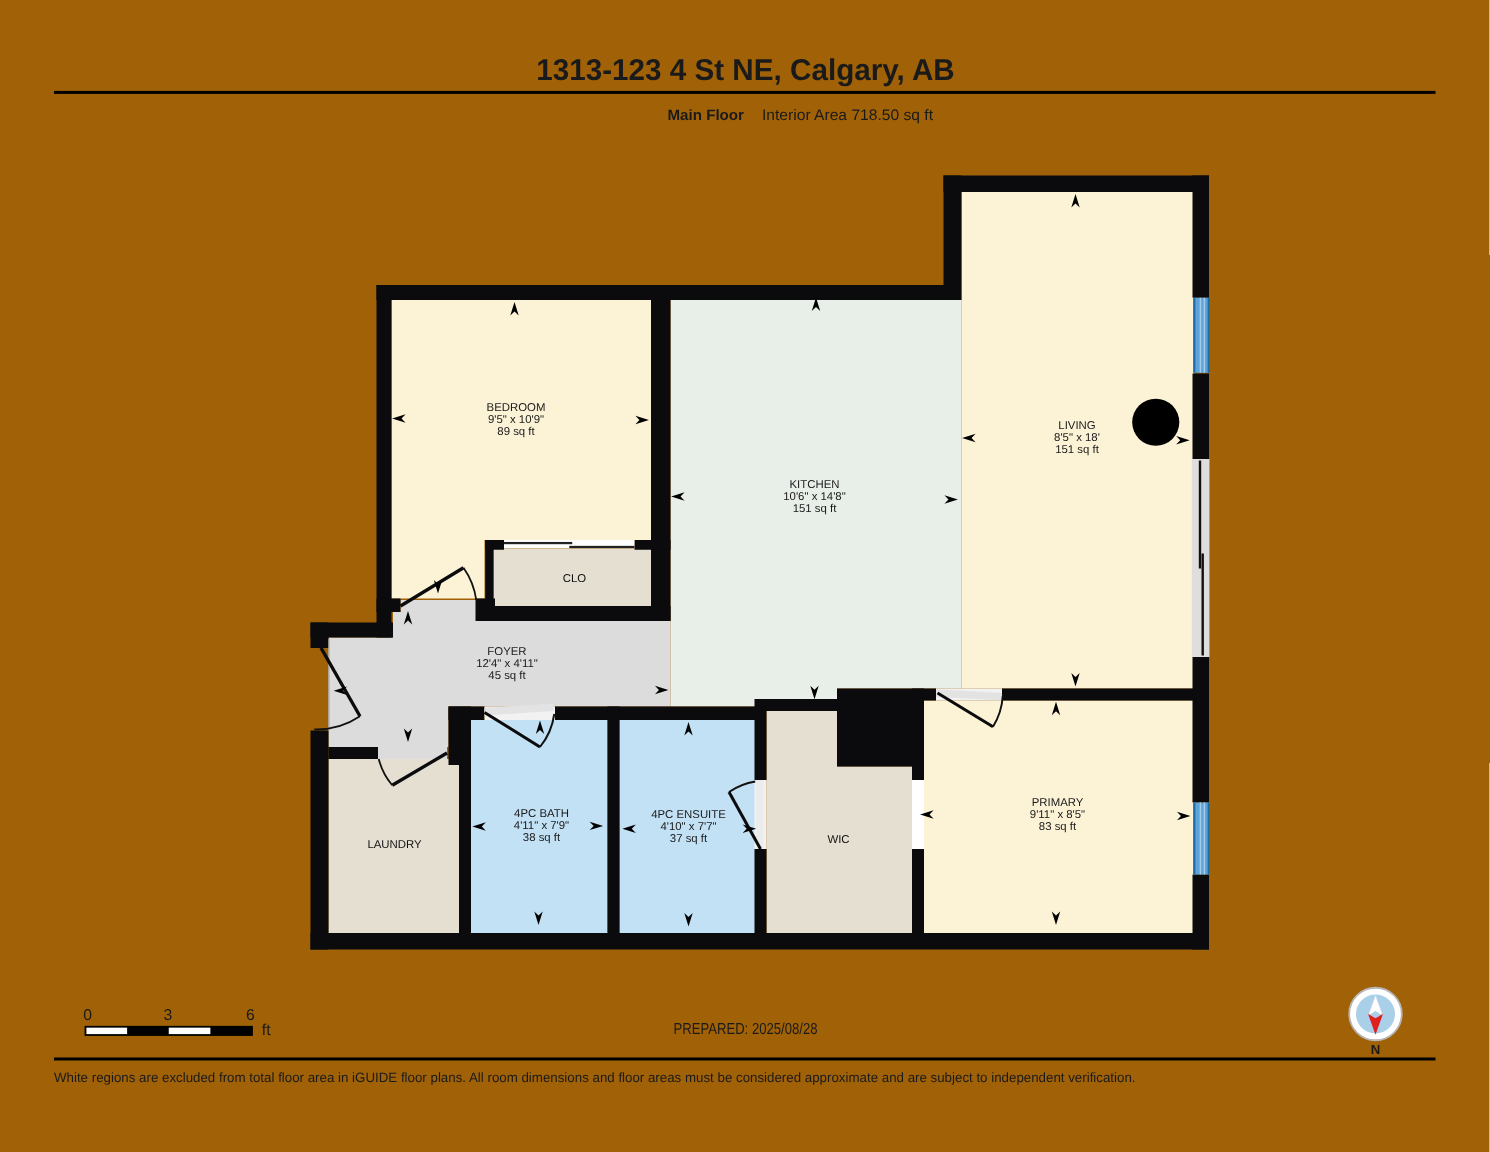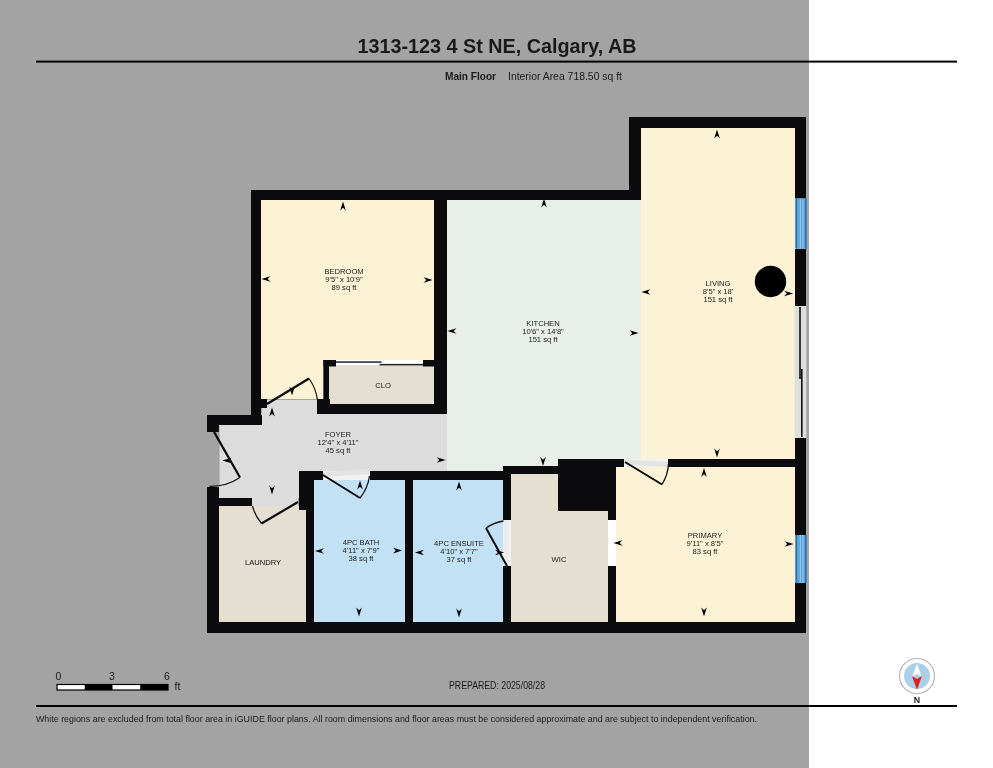--- a/index.html
+++ b/index.html
@@ -1,16 +1,16 @@
 <!DOCTYPE html>
 <html><head>
 <meta charset="utf-8">
 <style>
   html,body{margin:0;padding:0;background:#ffffff;}
-  #page{position:relative;width:809px;height:768px;background:#a3a3a3;font-family:"Liberation Sans",sans-serif;}
+  #page{position:relative;width:993px;height:768px;background:#a16207;font-family:"Liberation Sans",sans-serif;}
   svg{position:absolute;top:0;left:0;}
   text{font-family:"Liberation Sans",sans-serif;fill:#1a1a1a;}
   .room{font-size:7.6px;fill:#111111;}
 </style>
 </head>
 <body>
 <div id="page">
 <svg width="993" height="768" viewBox="0 0 993 768">
 <defs>
   <path id="arr" d="M0,-4.6 L2.8,4.4 L0,1.7 L-2.8,4.4 Z" fill="#000000"></path>

